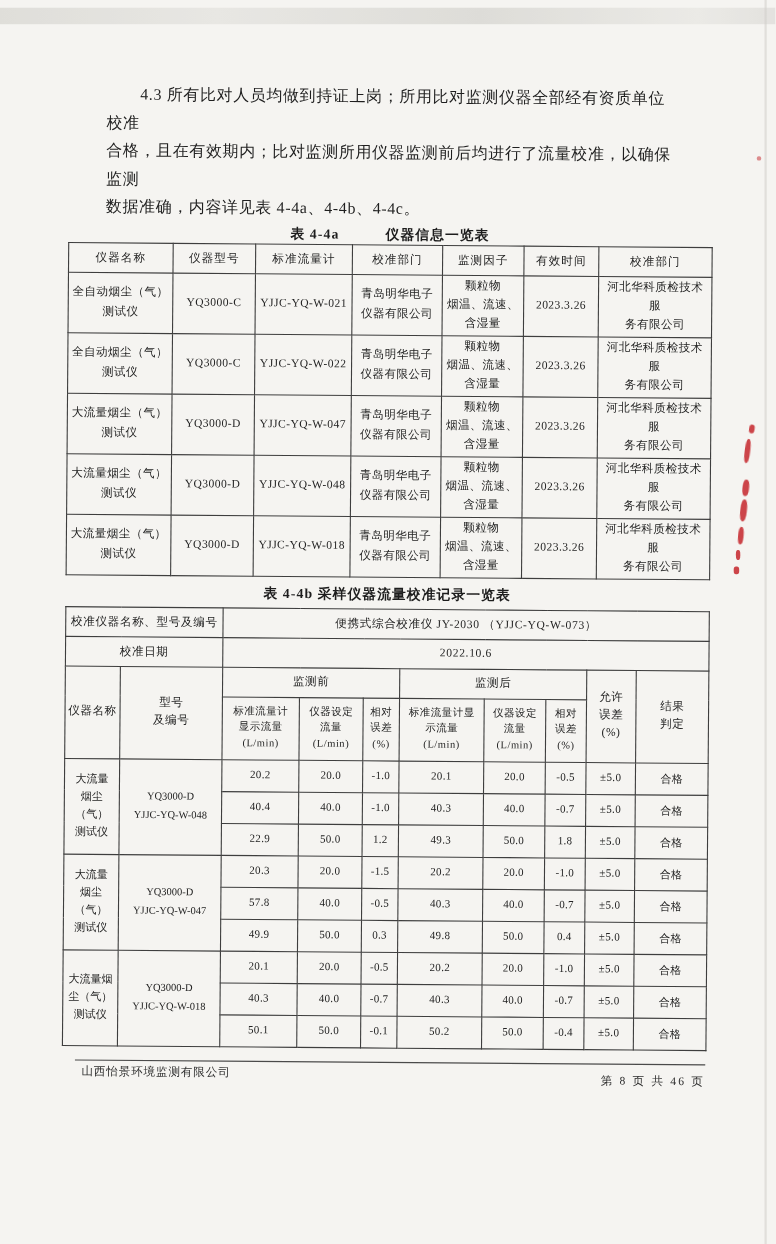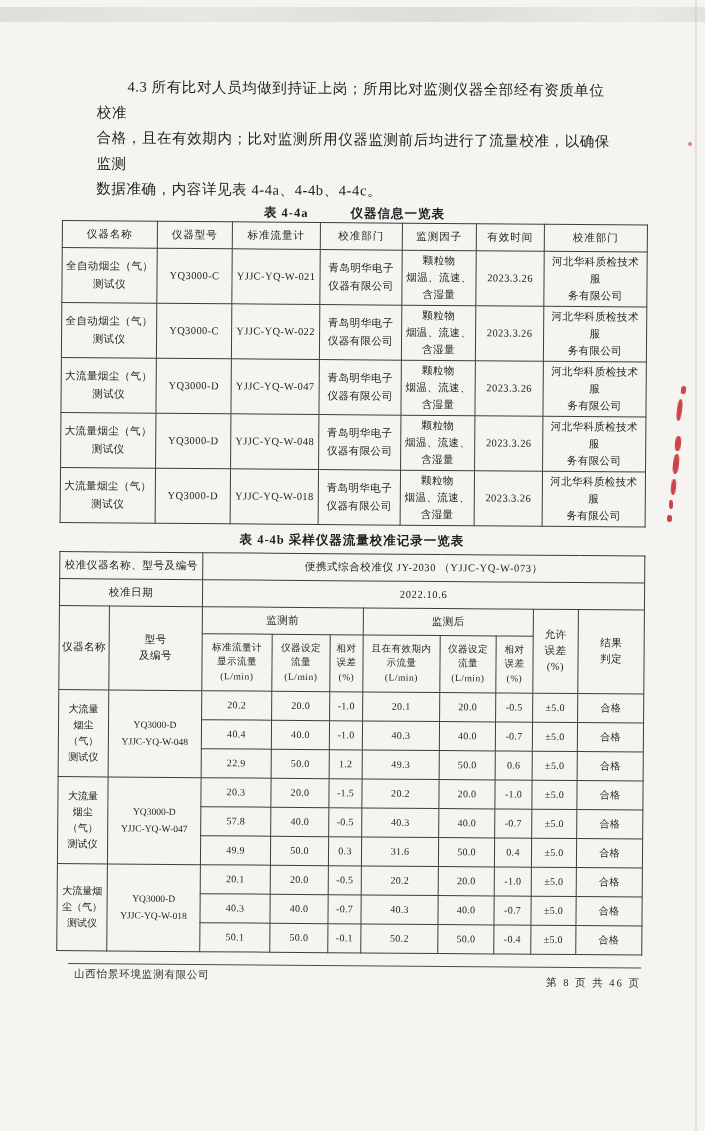--- a/index.html
+++ b/index.html
@@ -223,21 +223,21 @@
         <tr>
           <th class="sub-h">标准流量计
 显示流量
 (L/min)</th>
           <th class="sub-h">仪器设定
 流量
 (L/min)</th>
           <th class="sub-h">相对
 误差
 (%)</th>
-          <th class="sub-h">且在有效期内
+          <th class="sub-h">标准流量计显
 示流量
 (L/min)</th>
           <th class="sub-h">仪器设定
 流量
 (L/min)</th>
           <th class="sub-h">相对
 误差
 (%)</th>
         </tr>
       </tbody>
@@ -266,21 +266,21 @@
             <td class="data">-0.7</td>
             <td class="data">±5.0</td>
             <td class="data">合格</td>
           </tr>
           <tr>
             <td class="data">22.9</td>
             <td class="data">50.0</td>
             <td class="data">1.2</td>
             <td class="data">49.3</td>
             <td class="data">50.0</td>
-            <td class="data">0.6</td>
+            <td class="data">1.8</td>
             <td class="data">±5.0</td>
             <td class="data">合格</td>
           </tr>
           <tr>
             <td class="iname" rowspan="3">大流量
 烟尘（气）
 测试仪</td>
             <td class="imodel" rowspan="3">YQ3000-D
 YJJC-YQ-W-047</td>
             <td class="data">20.3</td>
@@ -299,21 +299,21 @@
             <td class="data">40.3</td>
             <td class="data">40.0</td>
             <td class="data">-0.7</td>
             <td class="data">±5.0</td>
             <td class="data">合格</td>
           </tr>
           <tr>
             <td class="data">49.9</td>
             <td class="data">50.0</td>
             <td class="data">0.3</td>
-            <td class="data">31.6</td>
+            <td class="data">49.8</td>
             <td class="data">50.0</td>
             <td class="data">0.4</td>
             <td class="data">±5.0</td>
             <td class="data">合格</td>
           </tr>
           <tr>
             <td class="iname" rowspan="3">大流量烟
 尘（气）
 测试仪</td>
             <td class="imodel" rowspan="3">YQ3000-D

